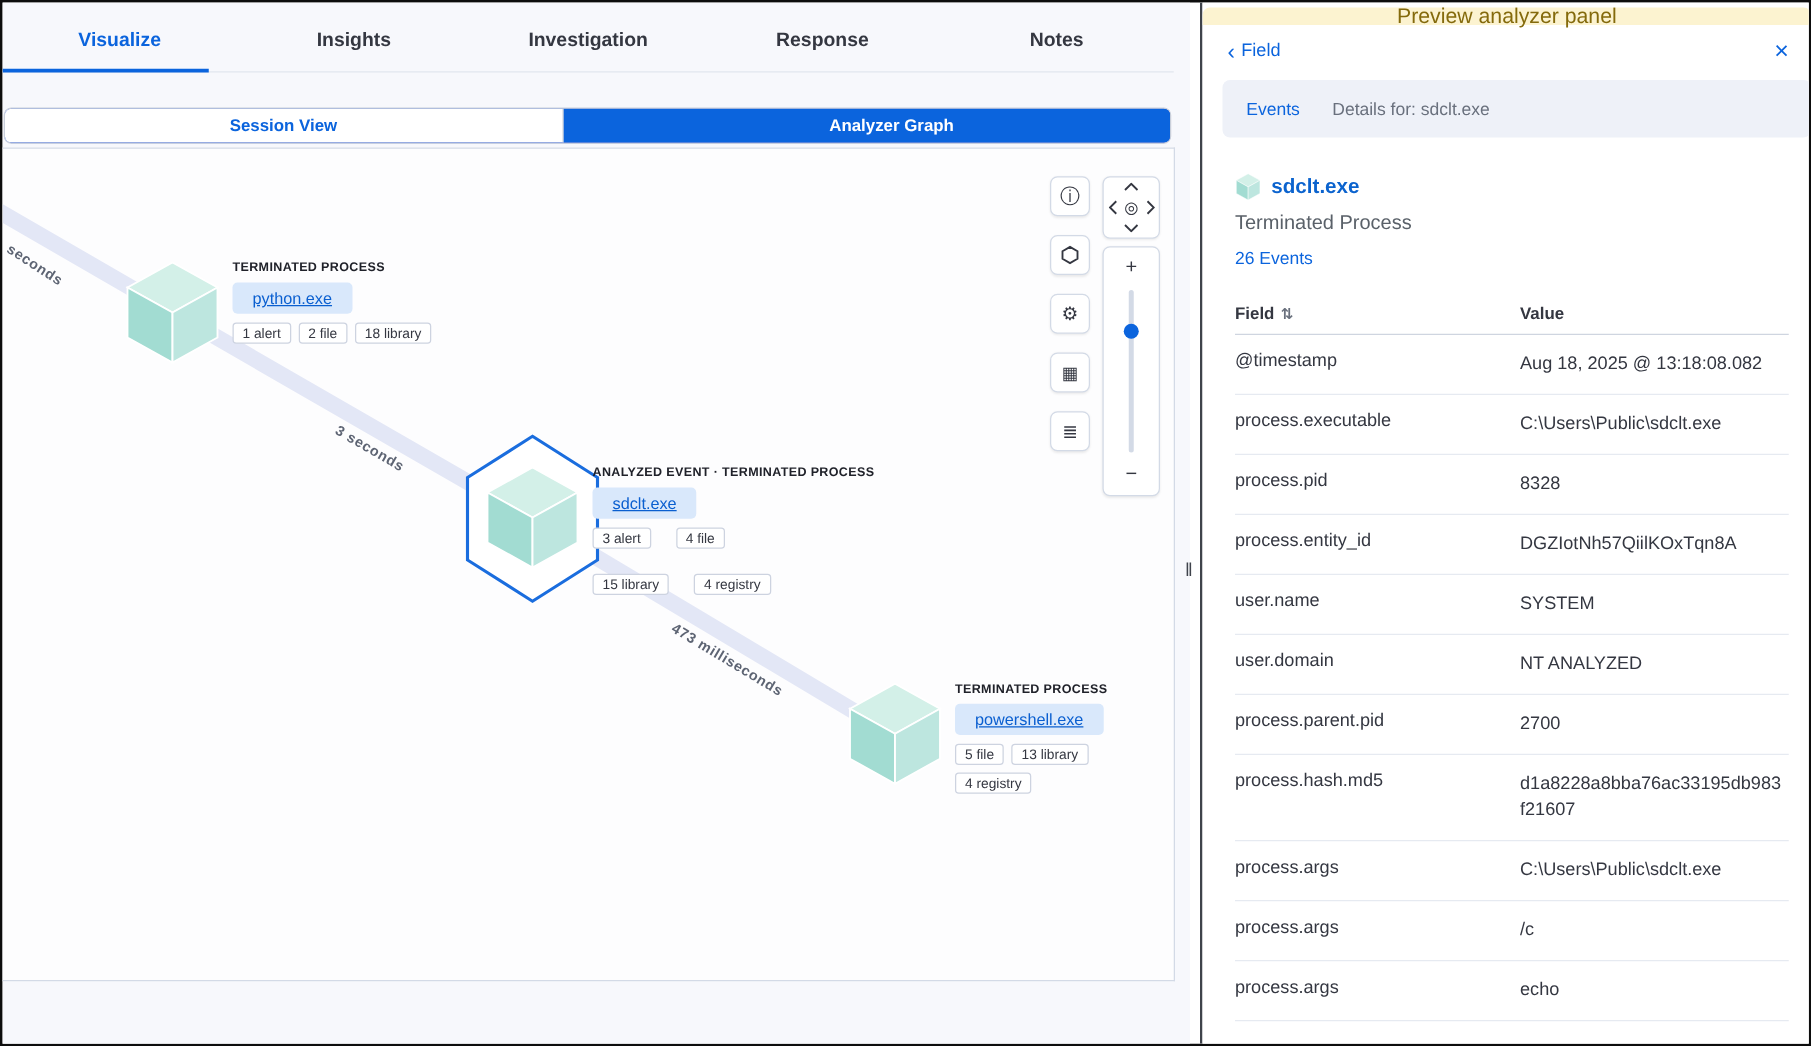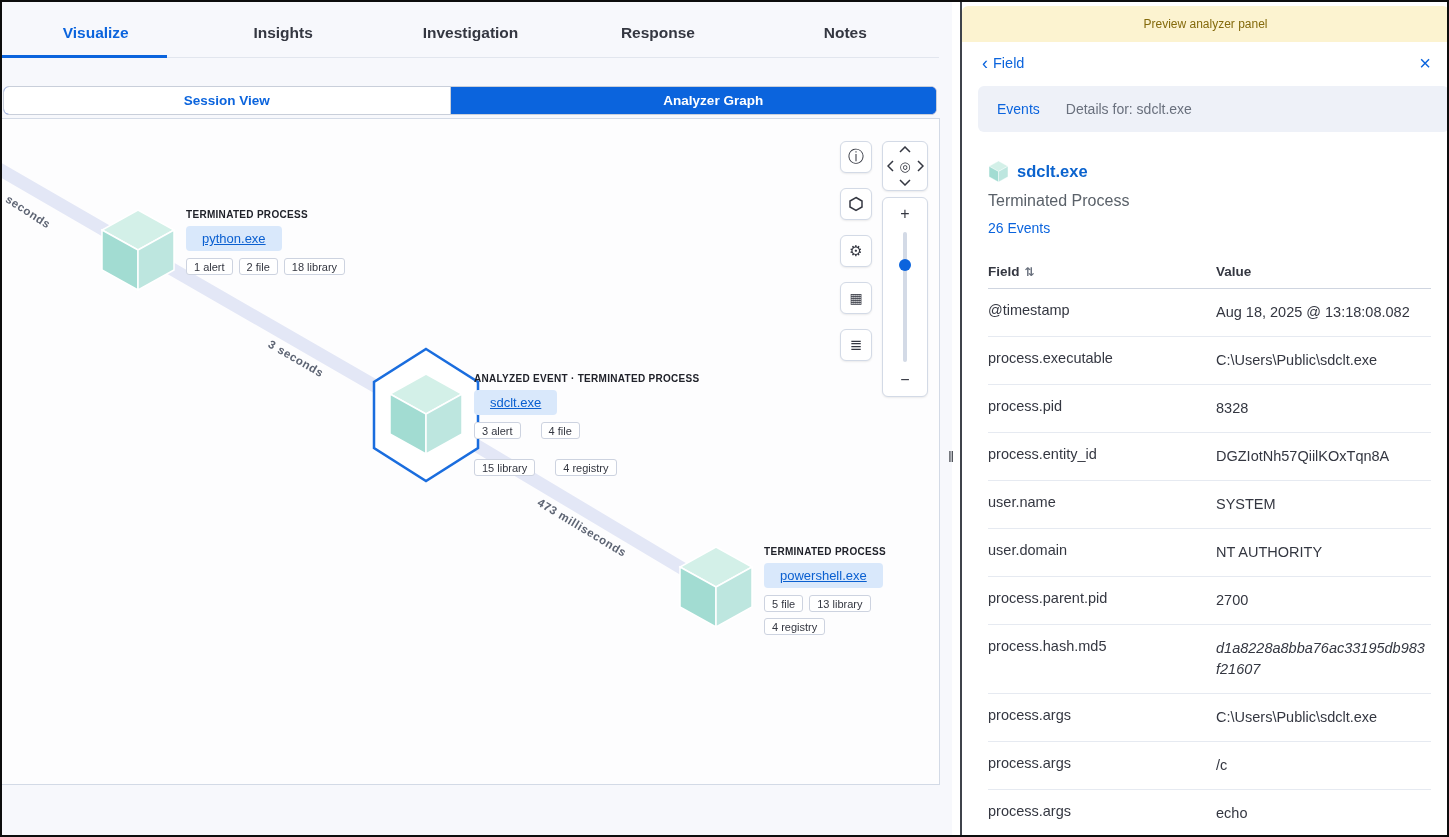--- a/index.html
+++ b/index.html
@@ -44,21 +44,21 @@
   .zoom-btn { font-size:16px; color:#343741; cursor:pointer; line-height:1; }
   .zoom-track { position:relative; flex:1; width:4px; margin:10px 0; background:#d3dae6; border-radius:2px; }
   .zoom-thumb { position:absolute; top:21%; left:-4px; width:12px; height:12px; border-radius:50%; background:#0b64dd; cursor:pointer; }
 
   
   .divider-line { position:absolute; left:958px; top:0; width:2px; height:833px; background:#3f434b; }
   .resize-handle { position:absolute; left:946px; top:446px; z-index:4; font-size:15px; color:#3f434b; cursor:col-resize; }
 
   
   .right-panel { position:absolute; left:960px; top:0; width:487px; height:833px; background:#fff; overflow:hidden; }
-  .banner { margin:4px 0 0 0; height:36px; background:#fcf3d0; border-radius:6px 6px 0 0; display:flex; align-items:center; justify-content:center; font-size:12px; color:#846a0c; }
+  .banner { margin:4px 0 0 0; height:14px; background:#fcf3d0; border-radius:6px 6px 0 0; display:flex; align-items:center; justify-content:center; font-size:17px; color:#846a0c; }
   .panel-header-row { display:flex; align-items:center; justify-content:space-between; padding:11px 18px 6px 20px; }
   .back-link { display:flex; align-items:center; gap:5px; color:#0b64dd; font-size:14.5px; cursor:pointer; }
   .back-chevron { font-size:18px; line-height:1; }
   .close-btn { color:#0b64dd; font-size:20px; line-height:1; cursor:pointer; }
   .breadcrumb-box { margin:7px 0 0 16px; height:46px; background:#eef1f8; border-radius:6px; display:flex; align-items:center; padding:0 19px; gap:26px; font-size:14px; }
   .crumb-events { color:#0b64dd; cursor:pointer; }
   .crumb-details { color:#69707d; }
   .panel-body { padding:0 18px 0 26px; }
   .title-row { margin-top:28px; display:flex; align-items:center; gap:8px; }
   .panel-title { font-size:16.5px; font-weight:700; color:#0b63ce; cursor:pointer; }
@@ -288,29 +288,29 @@
         <div class="trow">
           <span class="cell-field">process.entity_id</span>
           <span class="cell-value">DGZIotNh57QiilKOxTqn8A</span>
         </div>
         <div class="trow">
           <span class="cell-field">user.name</span>
           <span class="cell-value">SYSTEM</span>
         </div>
         <div class="trow">
           <span class="cell-field">user.domain</span>
-          <span class="cell-value">NT AUTHORITY</span>
+          <span class="cell-value">NT ANALYZED</span>
         </div>
         <div class="trow">
           <span class="cell-field">process.parent.pid</span>
           <span class="cell-value">2700</span>
         </div>
         <div class="trow">
           <span class="cell-field">process.hash.md5</span>
-          <span class="cell-value" style="max-width:212px;font-style:italic;">d1a8228a8bba76ac33195db983f21607</span>
+          <span class="cell-value" style="max-width:212px;">d1a8228a8bba76ac33195db983f21607</span>
         </div>
         <div class="trow">
           <span class="cell-field">process.args</span>
           <span class="cell-value">C:\Users\Public\sdclt.exe</span>
         </div>
         <div class="trow">
           <span class="cell-field">process.args</span>
           <span class="cell-value">/c</span>
         </div>
         <div class="trow">

